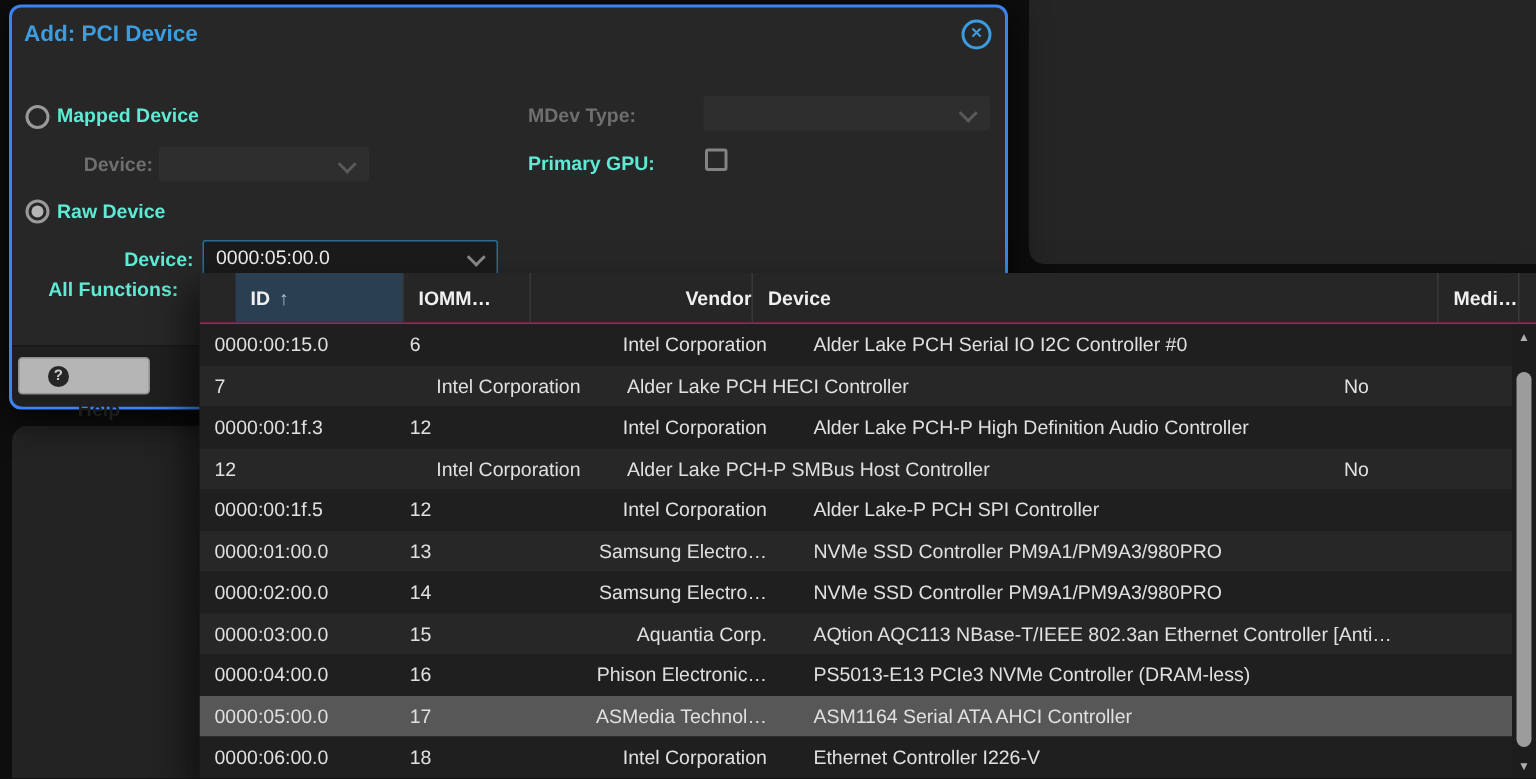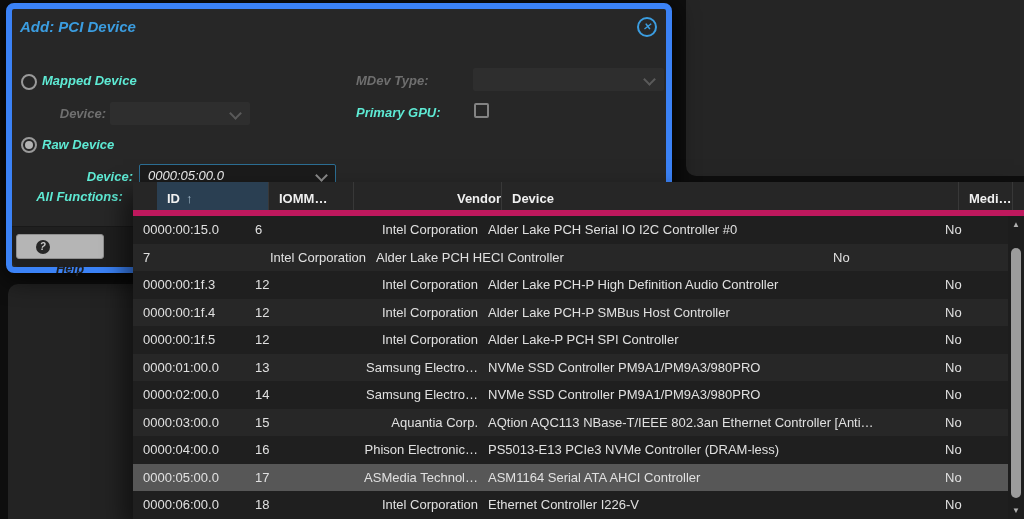--- a/index.html
+++ b/index.html
@@ -7,22 +7,22 @@
          font-family:"Liberation Sans",sans-serif;font-size:13px;color:#e2e2e2;
          background:#0e0e0e;}
   
   .bg-panel-right{position:absolute;left:686px;top:0;width:338px;height:176px;
       background:#252525;border-radius:0 0 0 10px;}
   .bg-panel-bottom{position:absolute;left:8px;top:284px;width:1016px;height:235px;
       background:#232323;border-radius:10px 0 0 0;}
 
   
   .dialog{position:absolute;left:6px;top:3px;width:666px;height:270px;
-      background:var(--dialog-bg,#272727);border:6px solid #3b82f6;border-radius:8px;
-      box-shadow:0 4px 26px rgba(0,0,0,.85);box-sizing:border-box;font-style:italic;}
+      background:var(--dialog-bg,#272727);border:2px solid #3b82f6;border-radius:8px;
+      box-shadow:0 4px 26px rgba(0,0,0,.85);box-sizing:border-box;}
   .dlg-title{position:absolute;left:8px;top:9px;font-size:15px;font-weight:bold;
       color:var(--accent,#3b9de0);}
   .dlg-close{position:absolute;right:9px;top:8px;width:20px;height:20px;box-sizing:border-box;
       border:2px solid var(--accent,#3b9de0);border-radius:50%;color:var(--accent,#3b9de0);
       font-size:10px;line-height:16px;text-align:center;font-weight:bold;cursor:pointer;}
   .lbl{position:absolute;font-weight:bold;color:#5eead4;white-space:nowrap;}
   .lbl.dis{color:#6f6f6f;}
   .radio{position:absolute;width:16px;height:16px;box-sizing:border-box;
       border:2px solid #9a9a9a;border-radius:50%;}
   .radio.checked::after{content:"";position:absolute;left:2px;top:2px;width:8px;height:8px;
@@ -41,27 +41,27 @@
   .help-btn{position:absolute;left:4px;top:7px;width:88px;height:25px;background:#b5b5b5;
       border:1px solid #8f8f8f;border-radius:3px;box-sizing:border-box;cursor:pointer;
       display:flex;align-items:center;justify-content:center;gap:6px;}
   .help-btn .q{width:14px;height:14px;border-radius:50%;background:#262626;color:#cccccc;
       font-size:10px;font-weight:bold;line-height:14px;text-align:center;}
   .help-btn .t{color:#1d1d1d;font-weight:bold;font-size:13px;margin-top:44px;}
 
   
   .grid{position:absolute;left:133px;top:182px;width:891px;height:337px;background:#1e1e1e;
       box-shadow:-10px 10px 22px rgba(0,0,0,.5);overflow:hidden;}
-  .grid-header{display:flex;height:34px;background:#262626;border-bottom:6px solid #be185d;
+  .grid-header{display:flex;height:34px;background:#262626;border-bottom:1px solid #be185d;
       box-sizing:border-box;padding-left:24px;}
   .hcell{box-sizing:border-box;line-height:33px;padding-left:10px;font-weight:bold;color:#f0f0f0;
       border-right:1px solid #383838;overflow:hidden;white-space:nowrap;cursor:pointer;}
   .hcell.sorted{background:var(--sorted-header-bg,#2a3f52);}
   .sort-arrow{color:#a9bfd0;font-weight:normal;margin-left:6px;}
-  .grid-row{display:flex;height:27.5px;cursor:pointer;}
+  .grid-row{display:flex;height:27.5px;cursor:pointer;gap:21px;}
   .grid-row:nth-child(odd){background:var(--row-even-bg,#1f1f1f);}
   .grid-row:nth-child(even){background:var(--row-odd-bg,#272727);}
   .grid-row.selected{background:var(--selected-row-bg,#575757);}
   .cell{box-sizing:border-box;line-height:27.5px;padding-left:10px;color:#e0e0e0;
       overflow:hidden;white-space:nowrap;text-overflow:ellipsis;}
   .col-id{width:112px;}.col-iommu{width:85px;}.col-vendor{width:148px;text-align:right;}
   .col-device{width:457px;}
   .scrollbar{position:absolute;right:0;top:34px;bottom:0;width:16px;background:#1d1d1d;}
   .sb-thumb{position:absolute;left:3px;top:32px;width:10px;height:250px;border-radius:5px;
       background:#9c9c9c;cursor:pointer;}
@@ -137,21 +137,20 @@
           <div class="cell col-mediated">No</div>
         </div>
         <div class="grid-row">
           <div class="cell col-id">0000:00:1f.3</div>
           <div class="cell col-iommu">12</div>
           <div class="cell col-vendor">Intel Corporation</div>
           <div class="cell col-device">Alder Lake PCH-P High Definition Audio Controller</div>
           <div class="cell col-mediated">No</div>
         </div>
         <div class="grid-row">
-          <div class="cell col-id">0000:00:1f.4</div>
           <div class="cell col-iommu">12</div>
           <div class="cell col-vendor">Intel Corporation</div>
           <div class="cell col-device">Alder Lake PCH-P SMBus Host Controller</div>
           <div class="cell col-mediated">No</div>
         </div>
         <div class="grid-row">
           <div class="cell col-id">0000:00:1f.5</div>
           <div class="cell col-iommu">12</div>
           <div class="cell col-vendor">Intel Corporation</div>
           <div class="cell col-device">Alder Lake-P PCH SPI Controller</div>

